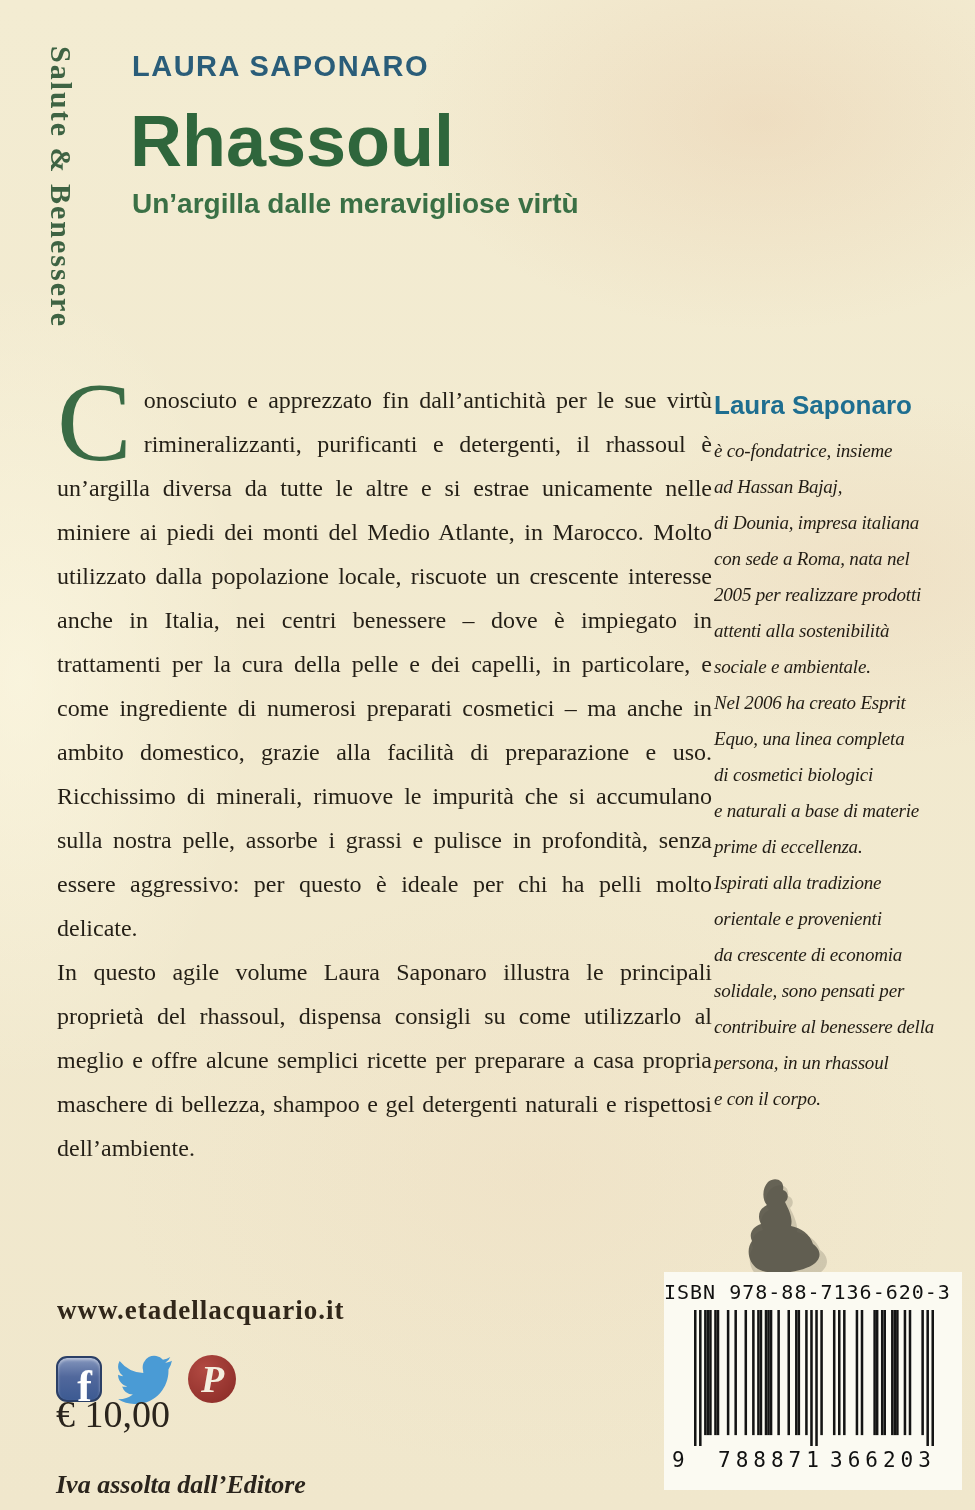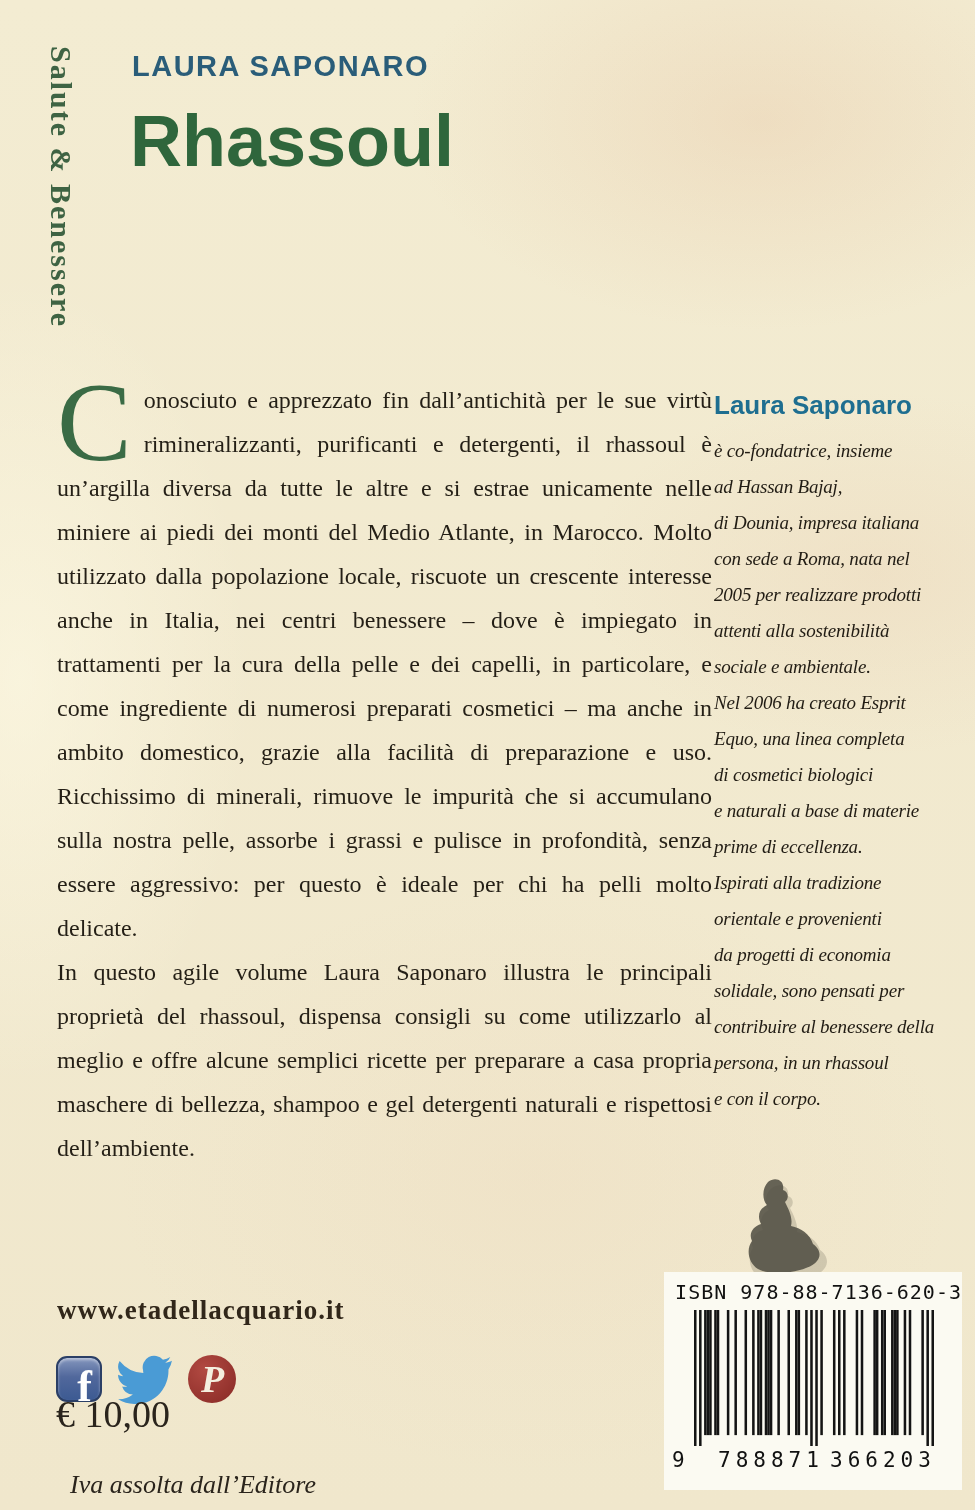--- a/index.html
+++ b/index.html
@@ -94,28 +94,28 @@
     position:absolute;left:13px;top:0px;
     color:#f4efdf;font-family:"Liberation Serif",serif;
     font-style:italic;font-weight:bold;font-size:38px;line-height:48px;
   }
   .price{
     position:absolute;left:56px;top:1392px;
     font-size:38px;color:#2a241c;
   }
   .vat{
     position:absolute;left:56px;top:1470px;
-    font-style:italic;font-weight:normal;font-size:26px;color:#2a241c;margin-left:14px;
+    font-style:italic;font-weight:bold;font-size:26px;color:#2a241c;
   }
   .barcode-box{
     position:absolute;left:664px;top:1272px;width:298px;height:218px;
     background:#fbfaf2;
   }
   .isbn-label{
-    margin-top:8px;text-align:right;
+    margin-top:8px;text-align:left;
     font-family:"DejaVu Sans Mono",monospace;
     font-size:20px;letter-spacing:1px;color:#111;
     white-space:nowrap;
   }
   .bars{position:absolute;left:30px;top:38px;}
   .bars svg{display:block;}
   .bars rect{fill:#141414;}
   .bc-digit{
     position:absolute;top:176px;
     font-family:"DejaVu Sans Mono",monospace;
@@ -128,20 +128,21 @@
 </style>
 </head>
 <body>
 
 <div class="page">
 
   <div class="series">Salute &amp; Benessere</div>
 
   <div class="author">LAURA SAPONARO</div>
   <div class="title">Rhassoul</div>
+  <div class="subtitle">Un’argilla dalle meravigliose virtù</div>
 
   <div class="synopsis">
     <p class="para"><span class="dropcap">C</span><span>onosciuto e apprezzato fin dall’antichità per le sue virtù rimineralizzanti, purificanti e detergenti, il rhassoul è un’argilla diversa da tutte le altre e si estrae unicamente nelle miniere ai piedi dei monti del Medio Atlante, in Marocco. Molto utilizzato dalla popolazione locale, riscuote un crescente interesse anche in Italia, nei centri benessere – dove è impiegato in trattamenti per la cura della pelle e dei capelli, in particolare, e come ingrediente di numerosi preparati cosmetici – ma anche in ambito domestico, grazie alla facilità di preparazione e uso. Ricchissimo di minerali, rimuove le impurità che si accumulano sulla nostra pelle, assorbe i grassi e pulisce in profondità, senza essere aggressivo: per questo è ideale per chi ha pelli molto delicate.</span></p>
     <p class="para">In questo agile volume Laura Saponaro illustra le principali proprietà del rhassoul, dispensa consigli su come utilizzarlo al meglio e offre alcune semplici ricette per preparare a casa propria maschere di bellezza, shampoo e gel detergenti naturali e rispettosi dell’ambiente.</p>
   </div>
 
   <div class="bio">
     <div class="bio-heading">Laura Saponaro</div>
     <div class="bio-lines">
         <div class="line">è co-fondatrice, insieme</div>
@@ -151,21 +152,21 @@
         <div class="line">2005 per realizzare prodotti</div>
         <div class="line">attenti alla sostenibilità</div>
         <div class="line">sociale e ambientale.</div>
         <div class="line">Nel 2006 ha creato Esprit</div>
         <div class="line">Equo, una linea completa</div>
         <div class="line">di cosmetici biologici</div>
         <div class="line">e naturali a base di materie</div>
         <div class="line">prime di eccellenza.</div>
         <div class="line">Ispirati alla tradizione</div>
         <div class="line">orientale e provenienti</div>
-        <div class="line">da progetti di economia</div>
+        <div class="line">da crescente di economia</div>
         <div class="line">solidale, sono pensati per</div>
         <div class="line">contribuire al benessere della</div>
         <div class="line">persona, in un rhassoul</div>
         <div class="line">e con il corpo.</div>
       </div>
   </div>
 
   <div class="website">www.etadellacquario.it</div>
 
   <div class="social">

